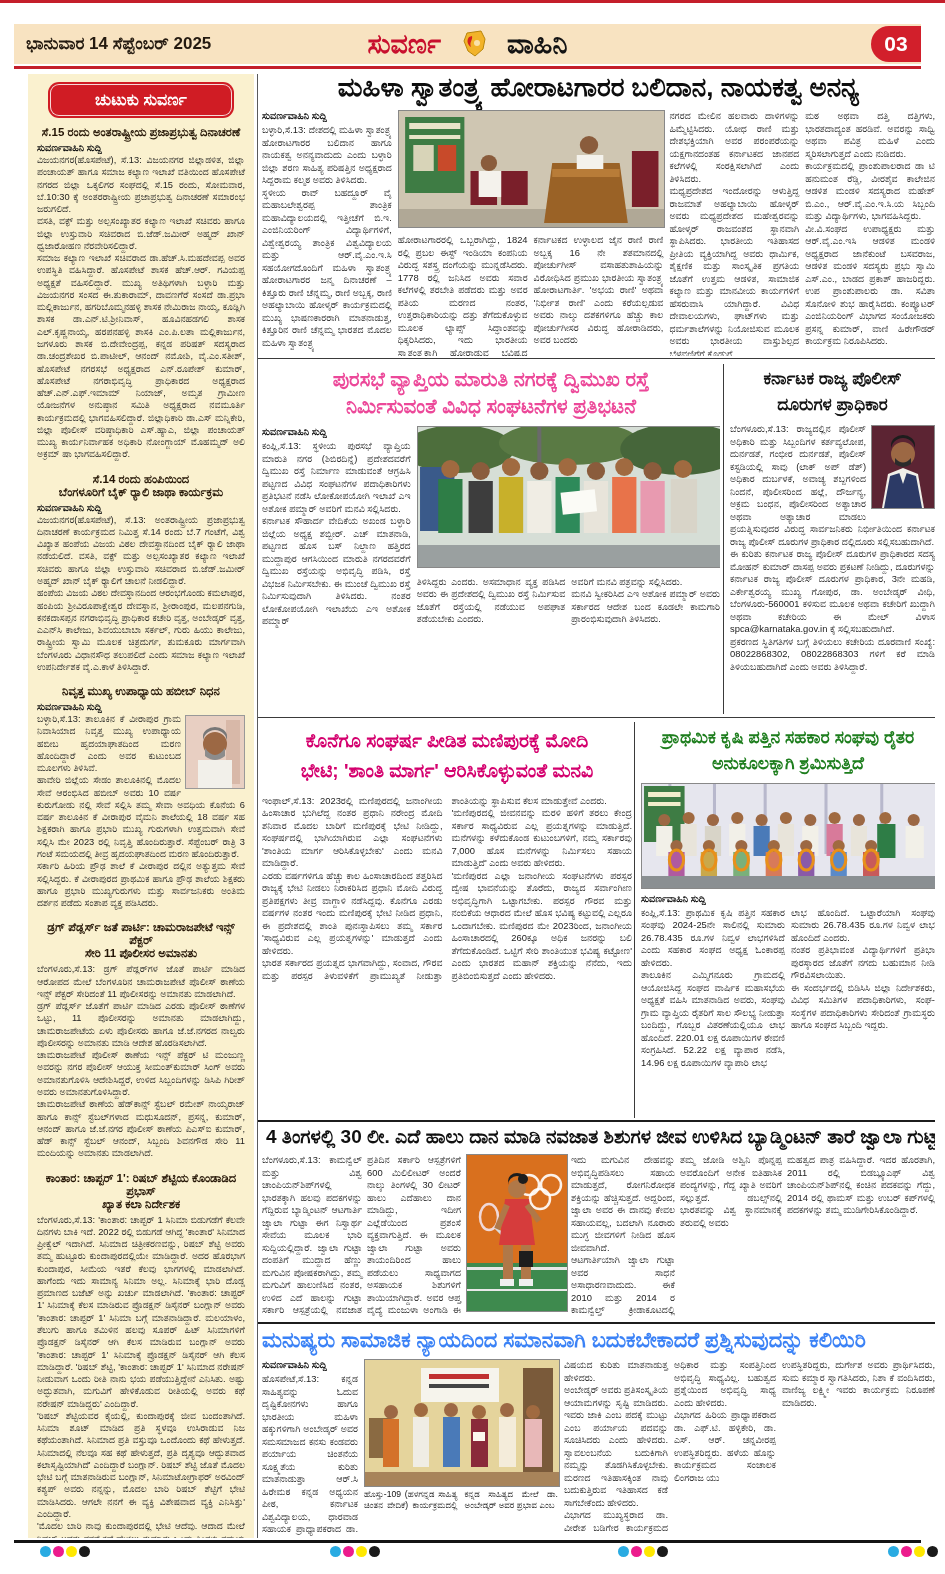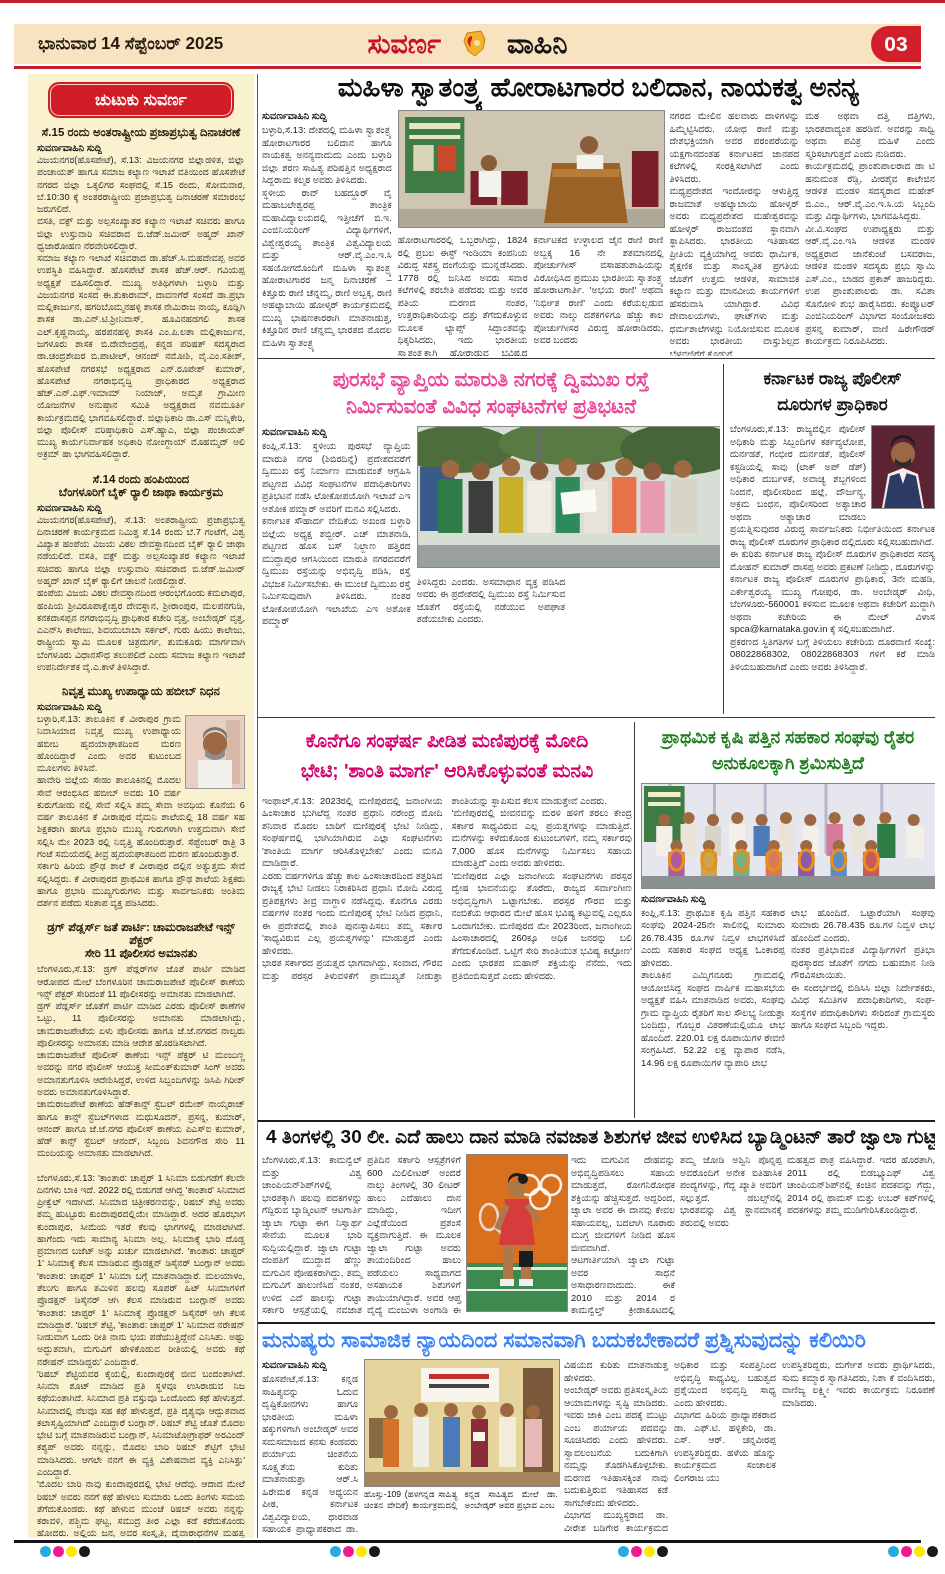--- a/index.html
+++ b/index.html
@@ -1,21 +1,21 @@
 <!DOCTYPE html>
 <html><head>
 <meta charset="utf-8">
 <style>
   html,body{margin:0;padding:0;}
   body{font-family:"Liberation Sans","DejaVu Sans",sans-serif;background:#ffffff;}
   .page{position:relative;width:945px;height:1574px;background:#ffffff;overflow:hidden;}
   .topline{position:absolute;top:0;left:0;width:945px;height:3px;background:#c41e2a;}
   
   .header{position:absolute;top:24px;left:14px;width:907px;height:40px;background:#f8e3c1;display:flex;align-items:center;}
-  .date{margin-left:24px;font-size:17px;font-weight:bold;color:#241a10;white-space:nowrap;}
+  .date{margin-left:12px;font-size:17px;font-weight:bold;color:#241a10;white-space:nowrap;}
   .masthead{position:absolute;left:0;right:0;top:0;height:40px;display:flex;align-items:center;justify-content:center;gap:18px;pointer-events:none;}
   .mh-red{color:#c8102e;font-size:27px;font-weight:bold;}
   .mh-black{color:#141414;font-size:27px;font-weight:bold;}
   .pagenum{position:absolute;right:0;top:2px;width:50px;height:36px;background:#d21f2b;color:#fff;font-size:21px;font-weight:bold;border-radius:18px 0 0 18px;display:flex;align-items:center;justify-content:center;}
   .headrule{position:absolute;top:66px;left:14px;width:907px;height:3px;background:#c41e2a;}
   
   .sidebar{position:absolute;top:74px;left:28px;width:226px;height:1464px;background:#faf1cf;box-sizing:border-box;padding:8px 9px;overflow:hidden;}
   .badge{width:182px;height:32px;margin:2px auto 10px;background:#d01c24;color:#fff;font-weight:bold;font-size:16px;display:flex;align-items:center;justify-content:center;border-radius:9px;box-shadow:0 0 0 2px #d01c24, inset 0 0 0 1px #f6d8d8;}
   .sb-item{margin-bottom:12px;}
   .sb-head{font-size:11.5px;font-weight:bold;text-align:center;color:#241505;margin-bottom:3px;white-space:pre-line;}
@@ -138,20 +138,22 @@
     <div class="sb-item">
       <div class="sb-head">ಡ್ರಗ್ ಪೆಡ್ಲರ್ಸ್ ಜತೆ ಪಾರ್ಟಿ: ಚಾಮರಾಜಪೇಟೆ ಇನ್ಸ್ ಪೆಕ್ಟರ್
 ಸೇರಿ 11 ಪೊಲೀಸರ ಅಮಾನತು</div>
       <div class="sb-body">ಬೆಂಗಳೂರು,ಸೆ.13: ಡ್ರಗ್ ಪೆಡ್ಲರ್‌ಗಳ ಜೊತೆ ಪಾರ್ಟಿ ಮಾಡಿದ ಆರೋಪದ ಮೇಲೆ ಬೆಂಗಳೂರಿನ ಚಾಮರಾಜಪೇಟೆ ಪೊಲೀಸ್ ಠಾಣೆಯ ಇನ್ಸ್ ಪೆಕ್ಟರ್ ಸೇರಿದಂತೆ 11 ಪೊಲೀಸರನ್ನು ಅಮಾನತು ಮಾಡಲಾಗಿದೆ.
 ಡ್ರಗ್ ಪೆಡ್ಲರ್ಸ್ ಜೊತೆಗೆ ಪಾರ್ಟಿ ಮಾಡಿದ ಎರಡು ಪೊಲೀಸ್ ಠಾಣೆಗಳ ಒಟ್ಟು, 11 ಪೊಲೀಸರನ್ನು ಅಮಾನತು ಮಾಡಲಾಗಿದ್ದು, ಚಾಮರಾಜಪೇಟೆಯ ಏಳು ಪೊಲೀಸರು ಹಾಗೂ ಜೆ.ಜೆ.ನಗರದ ನಾಲ್ವರು ಪೊಲೀಸರನ್ನು ಅಮಾನತು ಮಾಡಿ ಆದೇಶ ಹೊರಡಿಸಲಾಗಿದೆ.
 ಚಾಮರಾಜಪೇಟೆ ಪೊಲೀಸ್ ಠಾಣೆಯ ಇನ್ಸ್ ಪೆಕ್ಟರ್ ಟಿ ಮಂಜುಣ್ಣ ಅವರನ್ನು ನಗರ ಪೊಲೀಸ್ ಆಯುಕ್ತ ಸೀಮಂತ್‌ಕುಮಾರ್ ಸಿಂಗ್ ಅವರು ಅಮಾನತುಗೊಳಿಸಿ ಆದೇಶಿಸಿದ್ದರೆ, ಉಳಿದ ಸಿಬ್ಬಂದಿಗಳನ್ನು ಡಿಸಿಪಿ ಗಿರೀಶ್ ಅವರು ಅಮಾನತುಗೊಳಿಸಿದ್ದಾರೆ.
 ಚಾಮರಾಜಪೇಟೆ ಠಾಣೆಯ ಹೆಡ್‌ಕಾನ್ಸ್ ಸ್ಟೆಬಲ್ ರಮೇಶ್ ನಾಯ್ಕರಾಜ್ ಹಾಗೂ ಕಾನ್ಸ್ ಸ್ಟೆಬಲ್‌ಗಳಾದ ಮಧುಸೂದನ್, ಪ್ರಸನ್ನ, ಕುಮಾರ್, ಆನಂದ್ ಹಾಗೂ ಜೆ.ಜೆ.ನಗರ ಪೊಲೀಸ್ ಠಾಣೆಯ ಪಿಎಸ್ಐ ಕುಮಾರ್, ಹೆಡ್ ಕಾನ್ಸ್ ಸ್ಟೆಬಲ್ ಆನಂದ್, ಸಿಬ್ಬಂದಿ ಶಿವನಗೌಡ ಸೇರಿ 11 ಮಂದಿಯನ್ನು ಅಮಾನತು ಮಾಡಲಾಗಿದೆ.</div>
     </div>
 
     <div class="sb-item">
+      <div class="sb-head">ಕಾಂತಾರ: ಚಾಪ್ಟರ್ 1': ರಿಷಬ್ ಶೆಟ್ಟಿಯ ಕೊಂಡಾಡಿದ ಪ್ರಭಾಸ್
+ಖ್ಯಾತ ಕಲಾ ನಿರ್ದೇಶಕ</div>
       <div class="sb-body">ಬೆಂಗಳೂರು,ಸೆ.13: 'ಕಾಂತಾರ: ಚಾಪ್ಟರ್ 1 ಸಿನಿಮಾ ಬಿಡುಗಡೆಗೆ ಕೆಲವೇ ದಿನಗಳು ಬಾಕಿ ಇದೆ. 2022 ರಲ್ಲಿ ಬಿಡುಗಡೆ ಆಗಿದ್ದ 'ಕಾಂತಾರ' ಸಿನಿಮಾದ ಪ್ರೀಕ್ವೆಲ್ ಇದಾಗಿದೆ. ಸಿನಿಮಾದ ಚಿತ್ರೀಕರಣವನ್ನು, ರಿಷಬ್ ಶೆಟ್ಟಿ ಅವರು ತಮ್ಮ ಹುಟ್ಟೂರು ಕುಂದಾಪುರದಲ್ಲಿಯೇ ಮಾಡಿದ್ದಾರೆ. ಅದರ ಹೊರಭಾಗ ಕುಂದಾಪುರ, ಸೀಮೆಯ ಇತರೆ ಕೆಲವು ಭಾಗಗಳಲ್ಲಿ ಮಾಡಲಾಗಿದೆ. ಹಾಗೆಂದು ಇದು ಸಾಮಾನ್ಯ ಸಿನಿಮಾ ಅಲ್ಲ. ಸಿನಿಮಾಕ್ಕೆ ಭಾರಿ ದೊಡ್ಡ ಪ್ರಮಾಣದ ಬಜೆಟ್ ಅನ್ನು ಖರ್ಚು ಮಾಡಲಾಗಿದೆ. 'ಕಾಂತಾರ: ಚಾಪ್ಟರ್ 1' ಸಿನಿಮಾಕ್ಕೆ ಕೆಲಸ ಮಾಡಿರುವ ಪ್ರೊಡಕ್ಷನ್ ಡಿಸೈನರ್ ಬಂಗ್ಲಾನ್ ಅವರು 'ಕಾಂತಾರ: ಚಾಪ್ಟರ್ 1' ಸಿನಿಮಾ ಬಗ್ಗೆ ಮಾತನಾಡಿದ್ದಾರೆ. ಮಲಯಾಳಂ, ತೆಲುಗು ಹಾಗೂ ತಮಿಳಿನ ಹಲವು ಸೂಪರ್ ಹಿಟ್ ಸಿನಿಮಾಗಳಿಗೆ ಪ್ರೊಡಕ್ಷನ್ ಡಿಸೈನರ್ ಆಗಿ ಕೆಲಸ ಮಾಡಿರುವ ಬಂಗ್ಲಾನ್ ಅವರು 'ಕಾಂತಾರ: ಚಾಪ್ಟರ್ 1' ಸಿನಿಮಾಕ್ಕೆ ಪ್ರೊಡಕ್ಷನ್ ಡಿಸೈನರ್ ಆಗಿ ಕೆಲಸ ಮಾಡಿದ್ದಾರೆ. 'ರಿಷಬ್ ಶೆಟ್ಟಿ, 'ಕಾಂತಾರ: ಚಾಪ್ಟರ್ 1' ಸಿನಿಮಾದ ನರೇಷನ್ ನೀಡುವಾಗ ಒಂದು ರೀತಿ ನಾನು ಭಯ ಪಡೆಯುತ್ತಿದ್ದೇನೆ ಎನಿಸಿತು. ಅಷ್ಟು ಅದ್ಭುತವಾಗಿ, ಮಗುವಿಗೆ ಹೇಳಿಕೊಡುವ ರೀತಿಯಲ್ಲಿ ಅವರು ಕಥೆ ನರೇಷನ್ ಮಾಡಿದ್ದರು' ಎಂದಿದ್ದಾರೆ.
 'ರಿಷಬ್ ಶೆಟ್ಟಿಯವರ ಕೈಯಲ್ಲಿ, ಕುಂದಾಪುರಕ್ಕೆ ಜೀವ ಬಂದಂತಾಗಿದೆ. ಸಿನಿಮಾ ಶೂಟ್ ಮಾಡಿದ ಪ್ರತಿ ಸ್ಥಳವೂ ಉಸಿರಾಡುವ ನಿಜ ಕಥೆಯಂತಾಗಿದೆ. ಸಿನಿಮಾದ ಪ್ರತಿ ವಸ್ತುವೂ ಒಂದೊಂದು ಕಥೆ ಹೇಳುತ್ತದೆ. ಸಿನಿಮಾದಲ್ಲಿ ನೆಲವೂ ಸಹ ಕಥೆ ಹೇಳುತ್ತದೆ, ಪ್ರತಿ ದೃಶ್ಯವೂ ಆದ್ಭುತವಾದ ಕಲಾಸೃಷ್ಟಿಯಾಗಿದೆ' ಎಂದಿದ್ದಾರೆ ಬಂಗ್ಲಾನ್. ರಿಷಬ್ ಶೆಟ್ಟಿ ಜೊತೆ ಮೊದಲ ಭೇಟಿ ಬಗ್ಗೆ ಮಾತನಾಡಿರುವ ಬಂಗ್ಲಾನ್, ಸಿನಿಮಾಟೋಗ್ರಾಫರ್ ಅರವಿಂದ್ ಕಶ್ಯಪ್ ಅವರು ನನ್ನನ್ನು, ಮೊದಲ ಬಾರಿ ರಿಷಬ್ ಶೆಟ್ಟಿಗೆ ಭೇಟಿ ಮಾಡಿಸಿದರು. ಆಗಲೇ ನನಗೆ ಈ ವ್ಯಕ್ತಿ ವಿಶೇಷವಾದ ವ್ಯಕ್ತಿ ಎನಿಸಿತ್ತು' ಎಂದಿದ್ದಾರೆ.
 'ಮೊದಲ ಬಾರಿ ನಾವು ಕುಂದಾಪುರದಲ್ಲಿ ಭೇಟಿ ಆದೆವು. ಆದಾದ ಮೇಲೆ ರಿಷಬ್ ಅವರು ನನಗೆ ಕಥೆ ಹೇಳಲು ಸುಮಾರು ಒಂದು ತಿಂಗಳು ಸಮಯ ತೆಗೆದುಕೊಂಡರು. ಕಥೆ ಹೇಳುವ ಮುಂಚೆ ರಿಷಬ್ ಅವರು ನನ್ನನ್ನು ಕರಾವಳಿ, ಪಶ್ಚಿಮ ಘಟ್ಟ, ಸಮುದ್ರ ತೀರ ಎಲ್ಲಾ ಕಡೆ ಕರೆದುಕೊಂಡು ಹೋದರು. ಅಲ್ಲಿಯ ಜನ, ಅವರ ಸಂಸ್ಕೃತಿ, ದೈವಾರಾಧನೆಗಳ ಮಹತ್ವ ಎಲ್ಲದರ ಪರಿಚಯ ಮಾಡಿಸಿದರು. ಆದಾದ ಮೇಲೆ ಕಥೆ ಹೇಳಿದರು. ನನ್ನ ವೃತ್ತಿ ಜೀವನದಲ್ಲಿ ಇದೇ ಮೊದಲ ಬಾರಿಗೆ ಸಿನಿಮಾದ ಕಥೆ ನರೇಷನ್ ಒಂದು ರೀತಿ ಶಿಕ್ಷಣದಂತೆ ಅನಿಸಿತ್ತು' ಎಂದಿದ್ದಾರೆ ಬಂಗ್ಲಾನ್.</div>
     </div>
   </div>
   <div class="sbdiv"></div>
 
   <article class="a-mahila">
     <h1 class="hl-mahila">ಮಹಿಳಾ ಸ್ವಾತಂತ್ರ್ಯ ಹೋರಾಟಗಾರರ ಬಲಿದಾನ, ನಾಯಕತ್ವ ಅನನ್ಯ</h1>
     <div class="g-mahila">
@@ -225,20 +227,22 @@
           <circle cx="204" cy="40" r="9" fill="#a06a40"></circle>
             <rect x="192" y="50" width="24" height="56" fill="#e8734a"></rect>
           <circle cx="232" cy="44" r="9" fill="#8a5c3c"></circle>
             <rect x="220" y="54" width="24" height="52" fill="#e89ab0"></rect>
           <circle cx="262" cy="42" r="9" fill="#a06a40"></circle>
             <rect x="250" y="52" width="26" height="54" fill="#d8d4c8"></rect>
           <rect x="142" y="64" width="34" height="22" fill="#fbfbf6" transform="rotate(-6 159 75)"></rect>
         </svg>
       </div>
       <div class="c2 bodytext">ತಿಳಿಸಿದ್ದರು ಎಂದರು. ಅಸಮಾಧಾನ ವ್ಯಕ್ತ ಪಡಿಸಿದ ಅವರು ಈ ಪ್ರದೇಶದಲ್ಲಿ ದ್ವಿಮುಖ ರಸ್ತೆ ನಿರ್ಮಿಸುವ ಜೊತೆಗೆ ರಸ್ತೆಯಲ್ಲಿ ನಡೆಯುವ ಅಪಘಾತ ತಡೆಯಬೇಕು ಎಂದರು.</div>
+      <div class="c3 bodytext">ಅವರಿಗೆ ಮನವಿ ಪತ್ರವನ್ನು ಸಲ್ಲಿಸಿದರು.
+ಮನವಿ ಸ್ವೀಕರಿಸಿದ ಎಇ ಅಶೋಕ ಪಮ್ಮಾರ್ ಅವರು ಸರ್ಕಾರದ ಆದೇಶ ಬಂದ ಕೂಡಲೇ ಕಾಮಗಾರಿ ಪ್ರಾರಂಭಿಸುವುದಾಗಿ ತಿಳಿಸಿದರು.</div>
     </div>
   </article>
 
   <div class="vr" style="left:723px;top:364px;height:350px;"></div>
 
   <article class="a-police">
     <h2 class="hl-police">ಕರ್ನಾಟಕ ರಾಜ್ಯ ಪೊಲೀಸ್
 ದೂರುಗಳ ಪ್ರಾಧಿಕಾರ</h2>
     <span class="police-photo" style="float:right;">
       <svg width="62" height="82" viewBox="0 0 62 82" style="display:block;">

